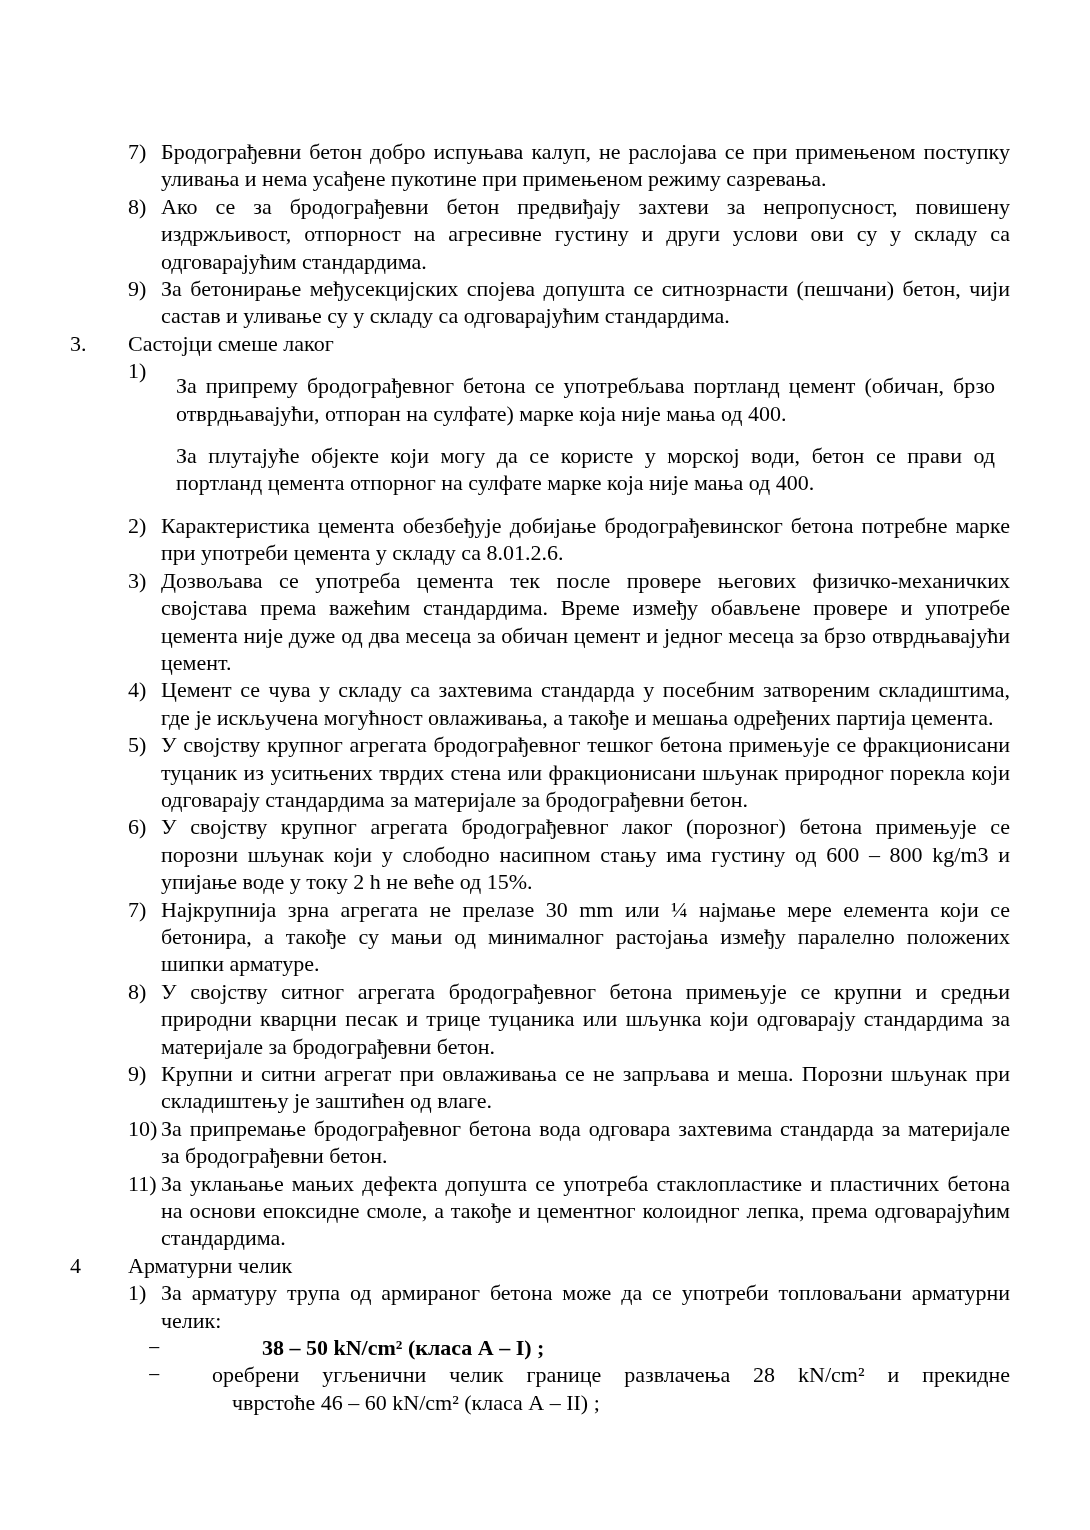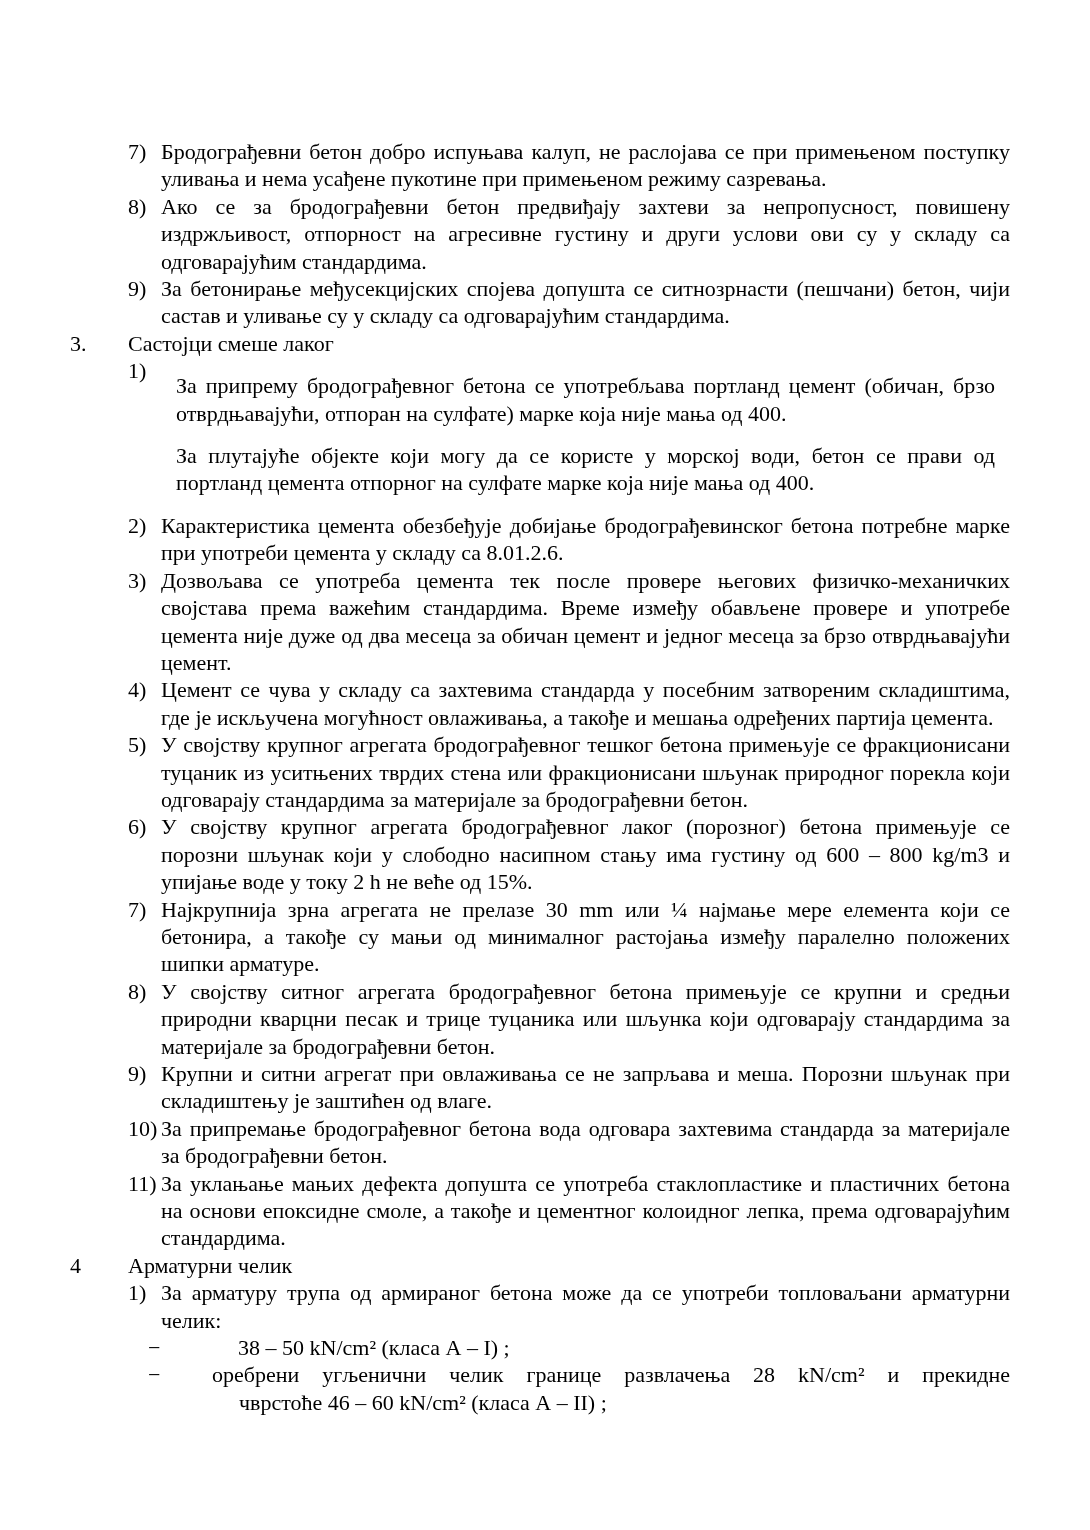--- a/index.html
+++ b/index.html
@@ -18,22 +18,22 @@
   }
   .row { display:flex; align-items:flex-start; }
   .m1 { flex:0 0 58px; }
   .l2 { margin-left:58px; }
   .m2 { flex:0 0 auto; min-width:33px; }
   .t  { flex:1 1 auto; text-align:justify; }
   .t p { margin:15px; }
   .dash-row { margin-left:78px; }
   .dm { flex:0 0 64px; }
   .jfull { text-align:justify; text-align-last:justify; }
-  .cont-a { margin-left:26px; text-align:left; text-align-last:left; }
-  .cont-b { margin-left:27px; text-align:left; text-align-last:left; }
+  .cont-a { margin-left:50px; text-align:left; text-align-last:left;font-weight:bold; }
+  .cont-b { margin-left:20px; text-align:left; text-align-last:left; }
 </style>
 </head>
 <body>
 
 <div class="page">
 
   <div class="row l2">
     <span class="m2">7)</span>
     <div class="t">Бродограђевни бетон добро испуњава калуп, не раслојава се при примењеном поступку уливања и нема усађене пукотине при примењеном режиму сазревања.</div>
   </div>

